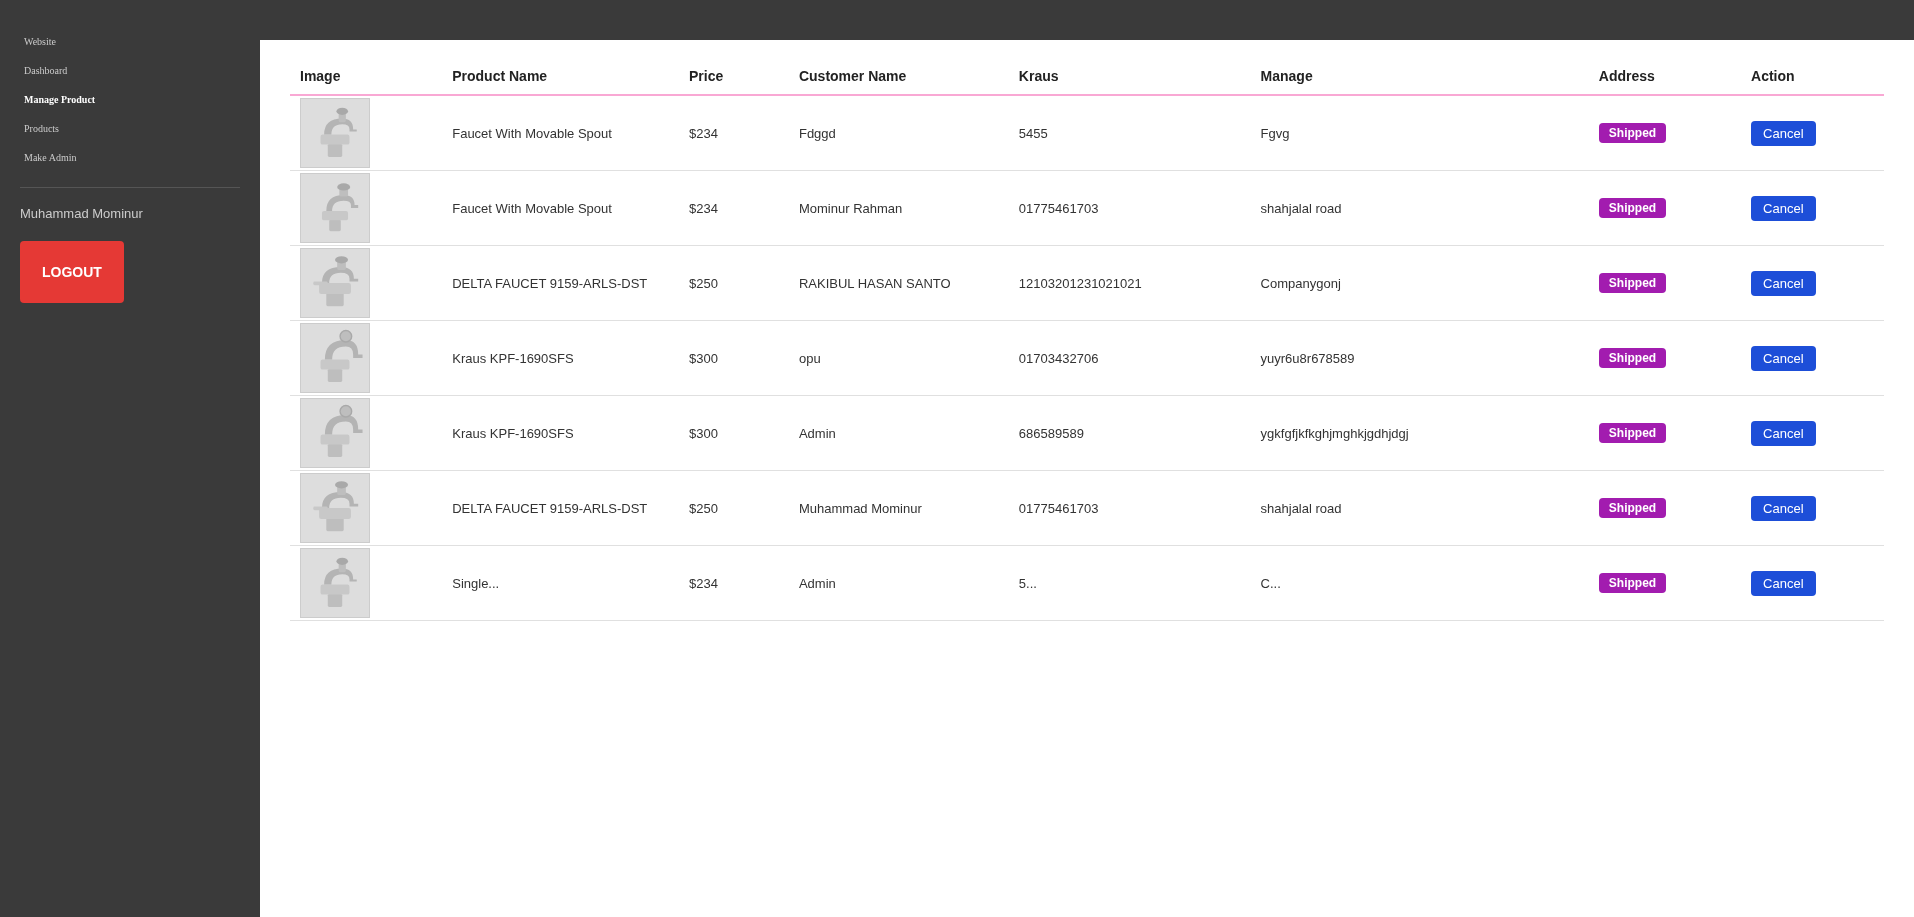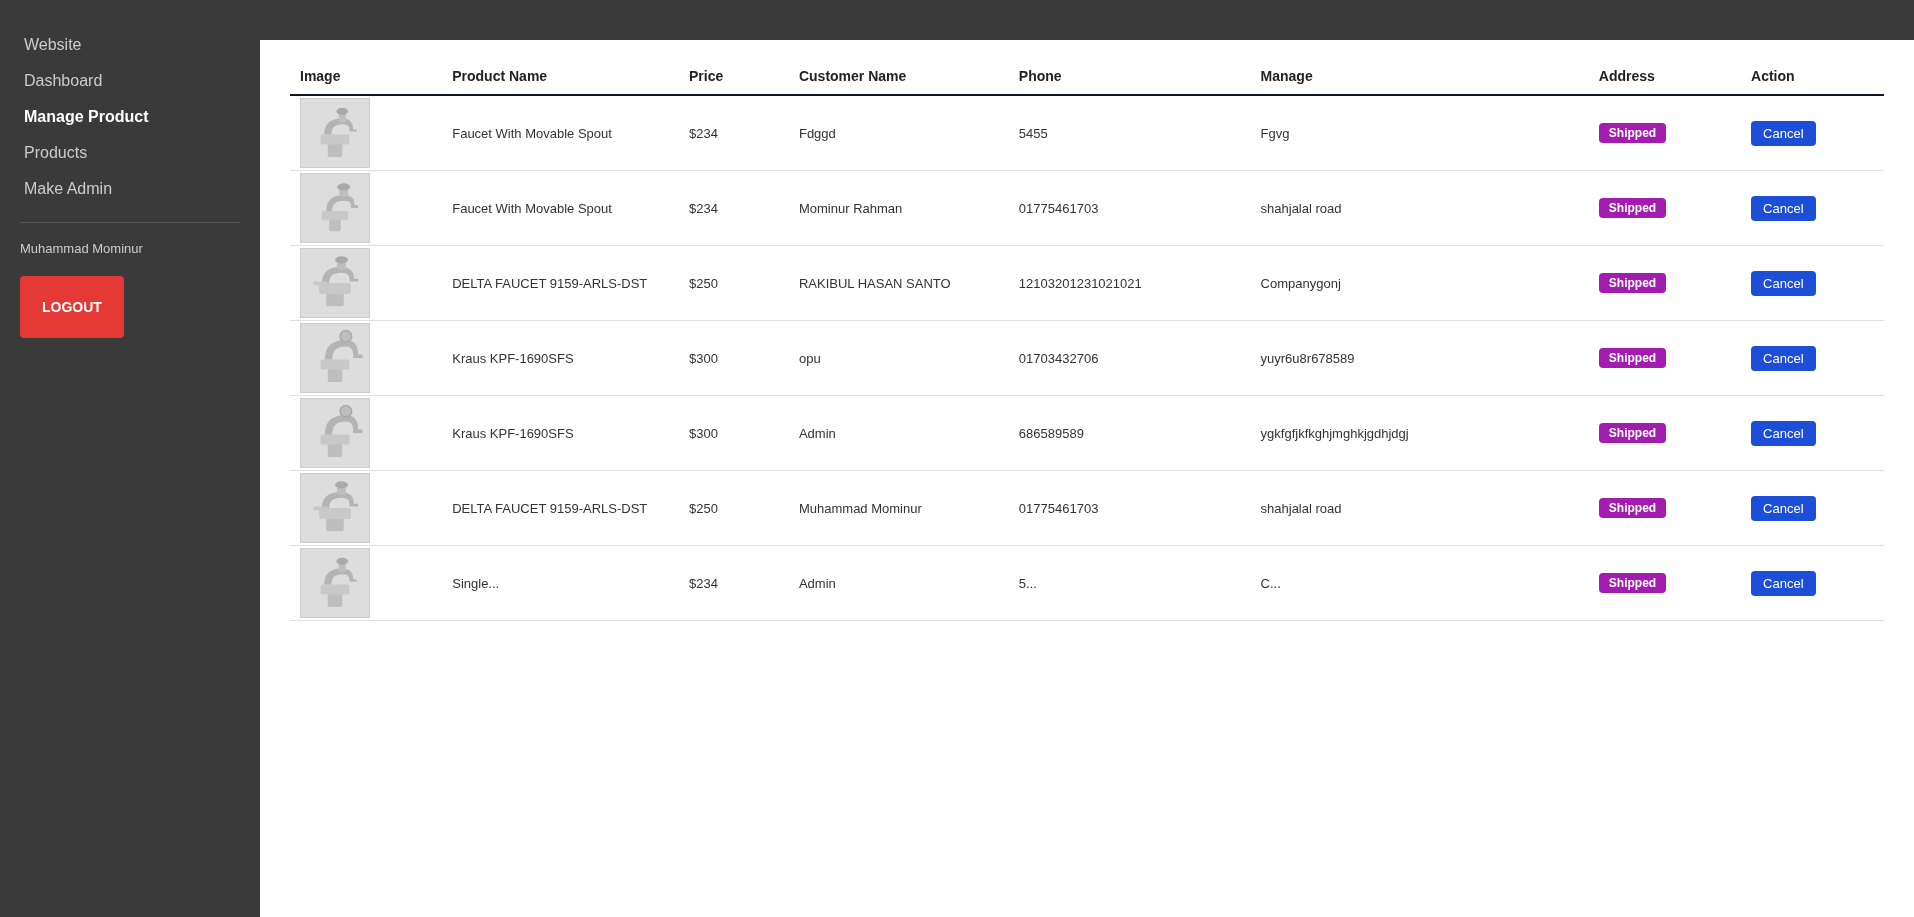--- a/index.html
+++ b/index.html
@@ -22,23 +22,24 @@
     }
     .sidebar-nav {
       display: flex;
       flex-direction: column;
       padding: 0 20px;
       gap: 6px;
     }
     .sidebar-nav a {
       color: #ccc;
       text-decoration: none;
-      font-size: 16px;
+      font-size: 10px;
       padding: 6px 4px;
       cursor: pointer;
+      font-family: Liberation Serif, serif;
     }
     .sidebar-nav a.active {
       color: #fff;
       font-weight: bold;
     }
     .sidebar-divider {
       border: none;
       border-top: 1px solid #555;
       margin: 18px 20px;
     }
@@ -78,21 +79,21 @@
     .orders-table-wrap {
       padding: 20px 30px;
       overflow-x: auto;
     }
     table {
       width: 100%;
       border-collapse: collapse;
       min-width: 700px;
     }
     thead tr {
-      border-bottom: 2px solid #0f172a;
+      border-bottom: 2px solid #f9a8d4;
     }
     thead th {
       text-align: left;
       padding: 8px 10px 10px 10px;
       font-size: 14px;
       font-weight: bold;
       color: #222;
     }
     tbody tr {
       border-bottom: 1px solid #e0e0e0;
@@ -166,21 +167,21 @@
     <span></span>
   </div>
   <div class="orders-table-wrap">
     <table>
       <thead>
         <tr>
           <th class="col-image">Image</th>
           <th class="col-product">Product Name</th>
           <th class="col-price">Price</th>
           <th class="col-customer">Customer Name</th>
-          <th class="col-phone">Phone</th>
+          <th class="col-phone">Kraus</th>
           <th class="col-address">Manage</th>
           <th class="col-status">Address</th>
           <th class="col-action">Action</th>
         </tr>
       </thead>
       <tbody id="table-body">
       <tr>
             <td>
               <div class="product-image">
                 <svg viewBox="0 0 80 80" xmlns="http://www.w3.org/2000/svg">

